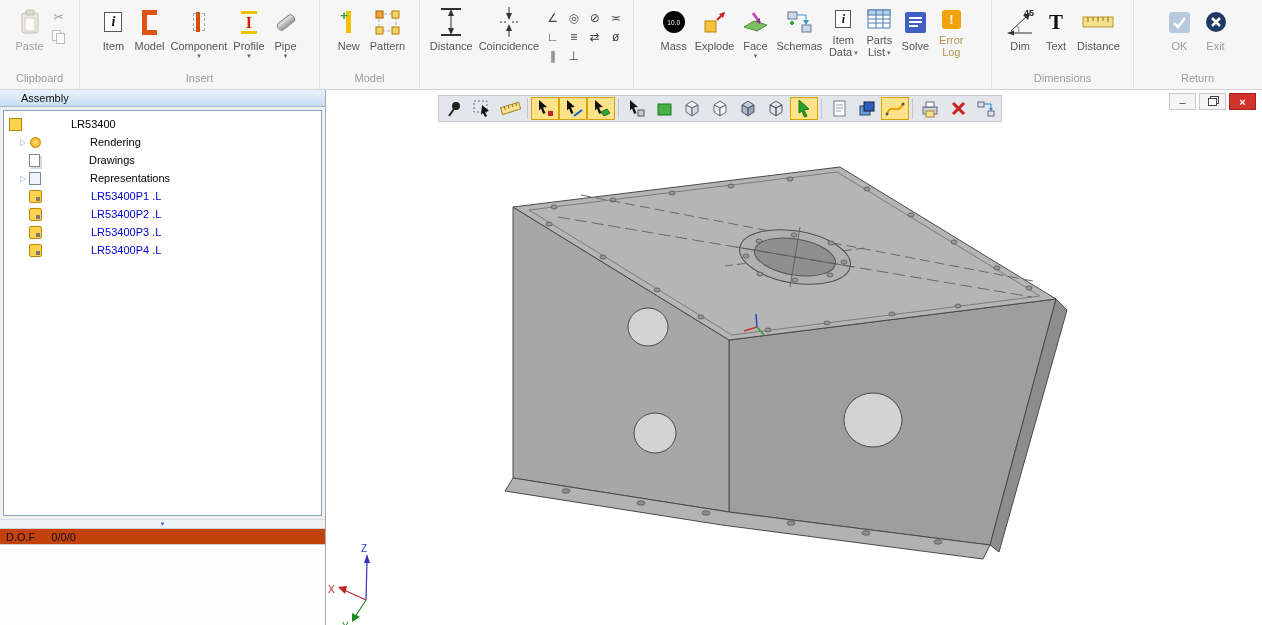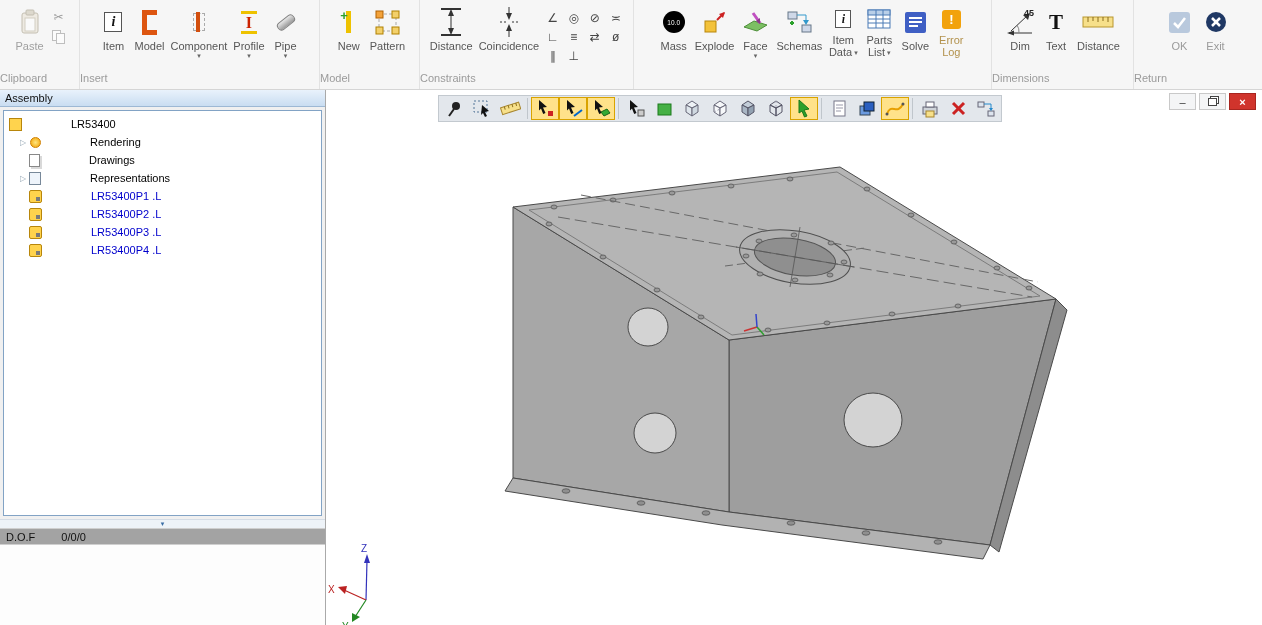--- a/index.html
+++ b/index.html
@@ -4,21 +4,21 @@
 <style>
 * { margin:0; padding:0; box-sizing:border-box; }
 html,body { width:1262px; height:625px; overflow:hidden; background:#fff;
   font-family:"Liberation Sans","DejaVu Sans",sans-serif; font-size:11px; color:#333; }
 .app { width:1262px; height:625px; display:flex; flex-direction:column; }
 
 
 .ribbon { display:flex; height:90px; flex:0 0 90px; background:#f6f6f6; border-bottom:1px solid #d5d5d5; }
 .rgroup { display:flex; flex-direction:column; border-right:1px solid #e2e2e2; }
 .rbody { flex:1; display:flex; align-items:flex-start; justify-content:center; padding-top:3px; }
-.rglabel { height:17px; text-align:left; font-size:11px; color:#9b9b9b; }
+.rglabel { height:17px; text-align:center; font-size:11px; color:#9b9b9b; }
 .rbtn { display:flex; flex-direction:column; align-items:center; padding:1px 3px 0 3px; min-width:36px; cursor:default; }
 .ric { height:36px; display:flex; align-items:center; justify-content:center; }
 .ric2 { height:30px; }
 .rlbl { font-size:11px; color:#565656; line-height:12px; white-space:nowrap; display:flex; align-items:center; gap:2px; justify-content:center; }
 .caret { font-size:7px; color:#666; line-height:7px; }
 .disabled .ric { opacity:.55; }
 .disabled .rlbl { color:#a0a0a0; }
 .return-g .rlbl { color:#9a9a9a; }
 .amber .rlbl { color:#b3924d; }
 
@@ -45,40 +45,40 @@
 .erric { width:19px; height:19px; border-radius:3px; background:#f2a20c; color:#fff; display:flex; align-items:center; justify-content:center; font-weight:bold; font-size:13px; }
 .textT { font-family:"Liberation Serif","DejaVu Serif",serif; font-weight:bold; font-size:21px; color:#111; }
 .dimwrap { position:relative; width:30px; height:30px;font-weight:bold; }
 .dimval { position:absolute; top:1px; right:1px; font-size:9px; color:#222; }
 
 
 .main { flex:1; display:flex; min-height:0; }
 
 
 .panel { width:326px; flex:0 0 326px; background:#f0f0f0; border-right:1px solid #a9a9a9; display:flex; flex-direction:column; }
-.phead { height:17px; background:linear-gradient(#e9f2fc,#c9ddf1); border-bottom:1px solid #9db8d4; padding:2px 0 0 5px; color:#111; }
+.phead { height:17px; background:linear-gradient(#e9f2fc,#c9ddf1); border-bottom:1px solid #9db8d4; padding:2px 0 0 21px; color:#111; }
 .tree { margin:3px; background:#fff; border:1px solid #82a3c5; height:406px; overflow:hidden; padding-top:4px; }
 .trow { height:18px; display:flex; align-items:center; padding-left:5px; }
 .trow.child { padding-left:13px; }
 .texp { width:12px; text-align:center; color:#9aabb8; font-size:8px; flex:0 0 12px; }
 .ticon { width:13px; height:13px; margin-right:5px; flex:0 0 13px; position:relative; }
 .tlbl { white-space:nowrap; color:#000;padding-left:44px; }
 .tlbl.blue { color:#0000cc; }
 .i-asm { background:#ffd34d; border:1px solid #b8860b; }
 .i-sun { width:11px!important; height:11px!important; flex-basis:11px!important; margin-left:1px; border-radius:50%; background:radial-gradient(#ffe680,#f0a000); border:1px solid #d08000; }
 .i-sheet { width:11px!important; flex-basis:11px!important; background:#fff; border:1px solid #888; box-shadow:2px 2px 0 #d9d9d9; }
 .i-rep { width:12px!important; flex-basis:12px!important; background:#eef4fb; border:1px solid #778899; }
 .i-grav { width:12px!important; height:12px!important; flex-basis:12px!important; border-radius:50%; border:1px solid #000;
   background:conic-gradient(#000 0 90deg,#fff 90deg 180deg,#000 180deg 270deg,#fff 270deg); }
 .i-jig { background:#fff; border:1px solid #999; }
 .i-jig .jigdot { position:absolute; left:3px; top:3px; width:5px; height:5px; background:#eec200; border:1px solid #b08000; }
 .i-part { background:#ffd34d; border:1px solid #b8860b; border-radius:2px; }
 .i-part .pdot { position:absolute; right:1px; bottom:1px; width:4px; height:4px; background:#7a7a7a; }
 .splitbar { height:9px; background:#eef3f8; border-top:1px solid #d5dde6; text-align:center; font-size:7px; line-height:8px; color:#3a6ea5; }
-.dofbar { height:17px; background:#a3a3a3; border-top:1px solid #cfcfcf; border-bottom:1px solid #cfcfcf; display:flex; align-items:center; gap:26px; padding-left:6px; color:#111; }
+.dofbar { height:17px; background:#c2410c; border-top:1px solid #cfcfcf; border-bottom:1px solid #cfcfcf; display:flex; align-items:center; gap:16px; padding-left:6px; color:#111; }
 .pbottom { flex:1; background:#fdfdfd; }
 
 
 .viewport { position:relative; flex:1; background:#fff; overflow:hidden; }
 .model { position:absolute; left:0; top:0; }
 .vtoolbar { position:absolute; left:112px; top:5px; display:flex; align-items:center; background:rgba(226,230,235,.95); border:1px solid #c3c9cf; padding:1px; height:27px; }
 .vbtn { width:28px; height:23px; display:flex; align-items:center; justify-content:center; }
 .vbtn.hl { background:#ffe28a; border:1px solid #d9a300; }
 .vsep { width:1px; height:21px; background:#c0c6cc; margin:0 3px; }
 .wctrl { position:absolute; top:3px; right:6px; display:flex; gap:3px; }
@@ -238,21 +238,20 @@
           <span>⊘</span>
           <span>≍</span>
           <span>∟</span>
           <span>≡</span>
           <span>⇄</span>
           <span>ø</span>
           <span>∥</span>
           <span>⊥</span>
         </div>
       </div>
-      <div class="rglabel">Constraints</div>
     </div>
 
     <div class="rgroup" style="width:358px">
       <div class="rbody">
         <div class="rbtn">
           <div class="ric">
               <div class="massc">
                 <span>10.0</span>
               </div>
             </div>

